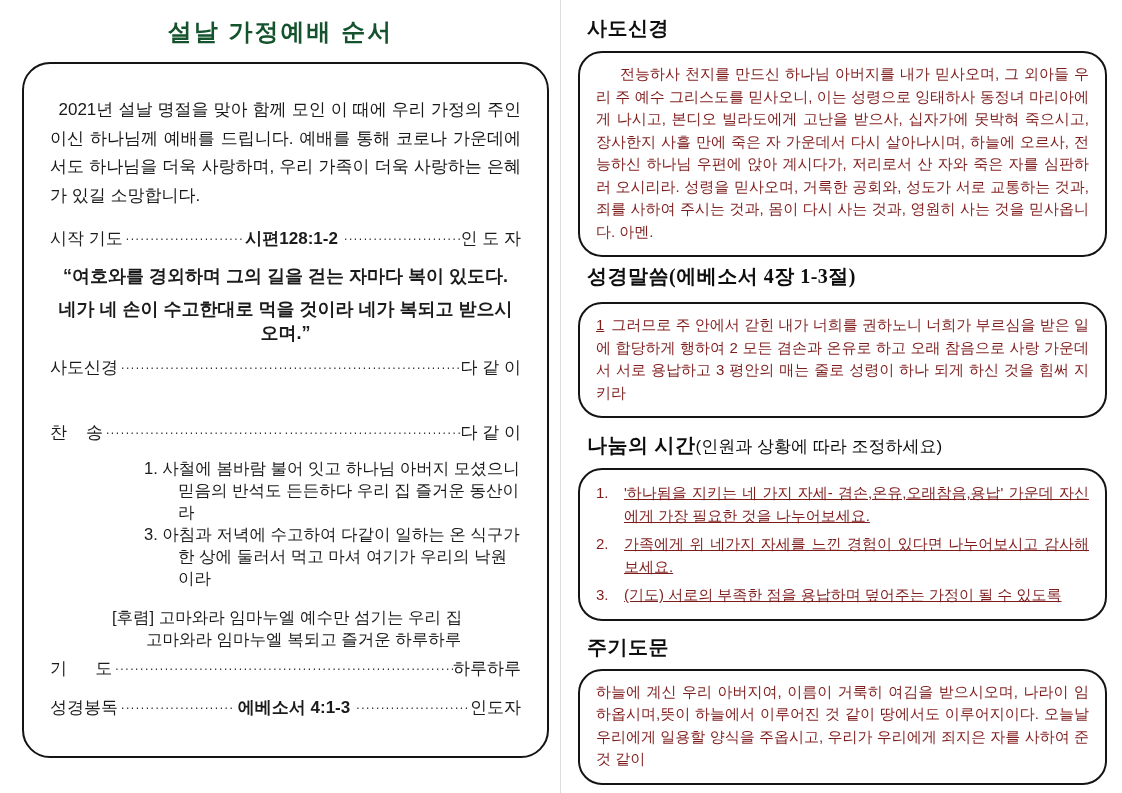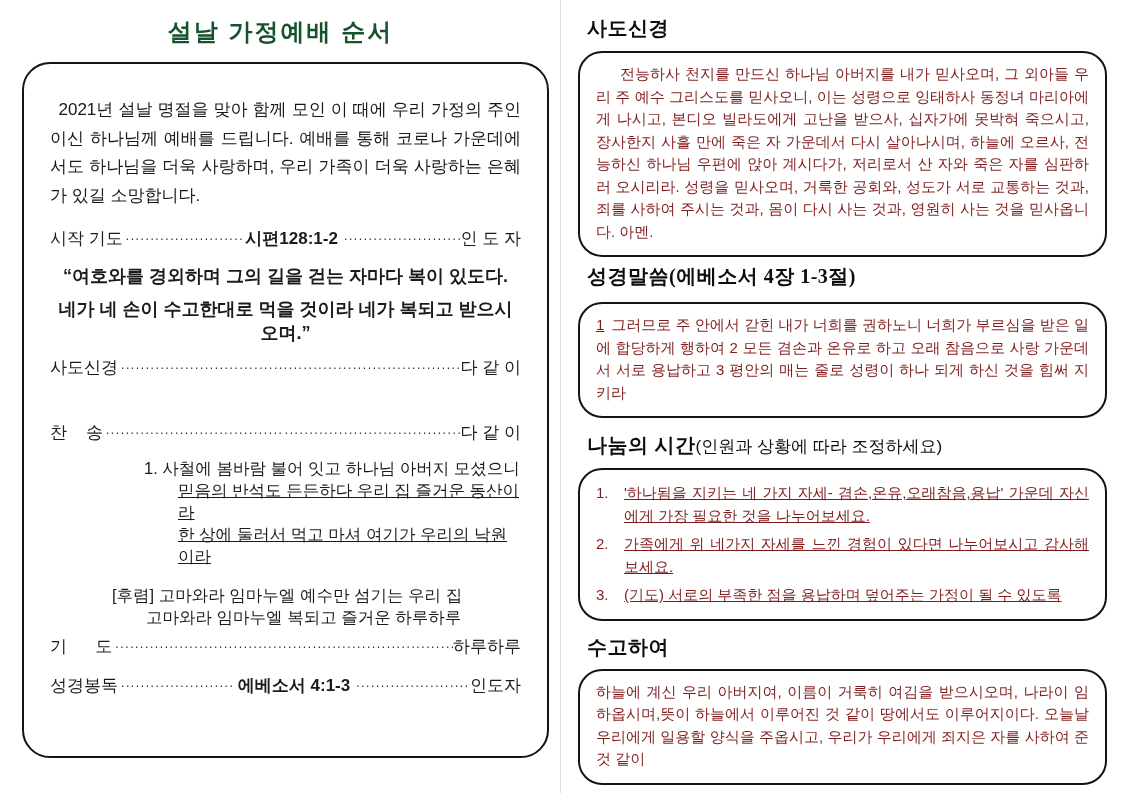--- a/index.html
+++ b/index.html
@@ -47,21 +47,21 @@
   }
   .dots::after { content: "......................................................................................................................................."; }
   .r-opening   { margin-top: 16px; }
   .quote { text-align: center; font-weight: 700; font-size: 18px; }
   .q1 { margin-top: 13px; }
   .q2 { margin-top: 9px; }
   .r-creed     { margin-top: 10px; }
   .r-hymn      { margin-top: 40px; }
   .hymn-lyrics { margin-top: 12px; font-size: 16.5px; line-height: 22px; padding-left: 62px; }
   .hl-v  { padding-left: 32px; }
-  .hl-vc { padding-left: 66px; text-decoration: underline; }
+  .hl-vc { padding-left: 66px; }
   .hl-ch { padding-left: 0; }
   .hl-chc { padding-left: 34px; }
   .hymn-gap { height: 17px; }
   .r-prayer    { margin-top: 6px; }
   .r-reading   { margin-top: 14px; }
   
   .page-right { position: absolute; left: 561px; top: 0; width: 561px; height: 793px; padding: 0 15px 0 17px; }
   .sec-heading {
     font-size: 20px; font-weight: 800; color: #0d0d0d;
     margin-left: 9px; letter-spacing: 0.5px;
@@ -118,20 +118,21 @@
       <div class="obrow r-hymn">
         <span class="lbl">찬    송</span>
         <span class="dots"></span>
         <span class="dots"></span>
         <span class="rlbl">다 같 이</span>
       </div>
 
       <div class="hymn-lyrics">
         <div class="hl-v">1. 사철에 봄바람 불어 잇고 하나님 아버지 모셨으니</div>
         <div class="hl-vc">믿음의 반석도 든든하다 우리 집 즐거운 동산이라</div>
+        <div class="hl-v">3. 아침과 저녁에 수고하여 다같이 일하는 온 식구가</div>
         <div class="hl-vc">한 상에 둘러서 먹고 마셔  여기가 우리의 낙원이라</div>
         <div class="hymn-gap"></div>
         <div class="hl-ch">[후렴] 고마와라 임마누엘  예수만 섬기는 우리 집</div>
         <div class="hl-chc">고마와라 임마누엘  복되고 즐거운 하루하루</div>
       </div>
 
       <div class="obrow r-prayer">
         <span class="lbl">기      도</span>
         <span class="dots"></span>
         <span class="rlbl">하루하루</span>
@@ -171,20 +172,20 @@
       <div class="sharing-item">
         <span class="num">2.</span>
         <span class="itext">가족에게 위 네가지 자세를 느낀 경험이 있다면 나누어보시고 감사해보세요.</span>
       </div>
       <div class="sharing-item">
         <span class="num">3.</span>
         <span class="itext">(기도) 서로의 부족한 점을 용납하며 덮어주는 가정이 될 수 있도록</span>
       </div>
     </div>
 
-    <h2 class="sec-heading h-lords">수고하여</h2>
+    <h2 class="sec-heading h-lords">주기도문</h2>
     <div class="text-box">
       <div class="lords-line">하늘에 계신 우리 아버지여, 이름이 거룩히 여김을 받으시오며, 나라이 임하옵시며,뜻이 하늘에서 이루어진 것 같이 땅에서도 이루어지이다. 오늘날 우리에게 일용할 양식을 주옵시고, 우리가 우리에게 죄지은 자를 사하여 준 것 같이</div>
 
     </div>
 
   </div>
 </div>
 
 </body></html>

